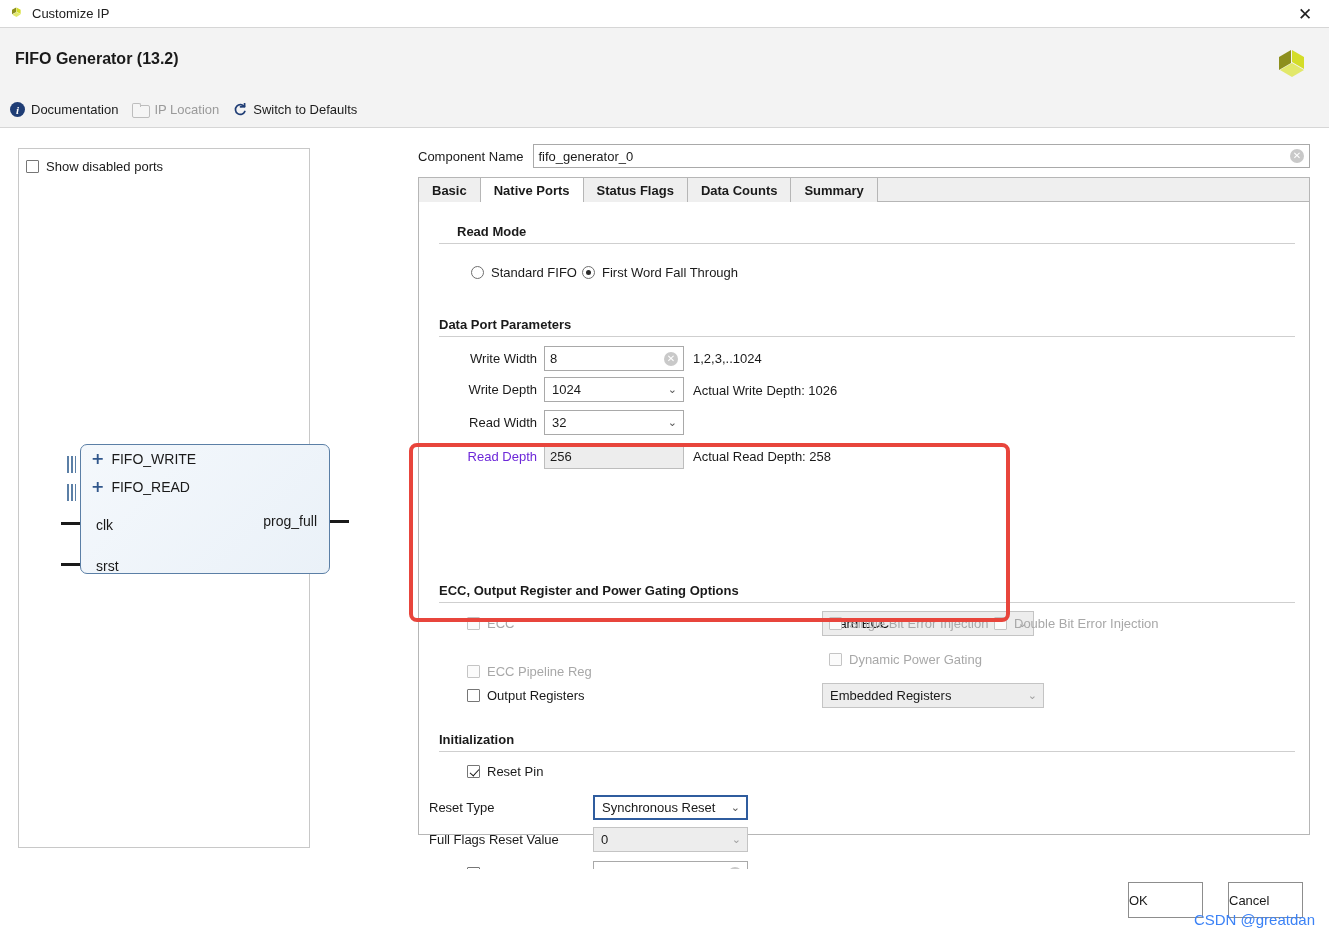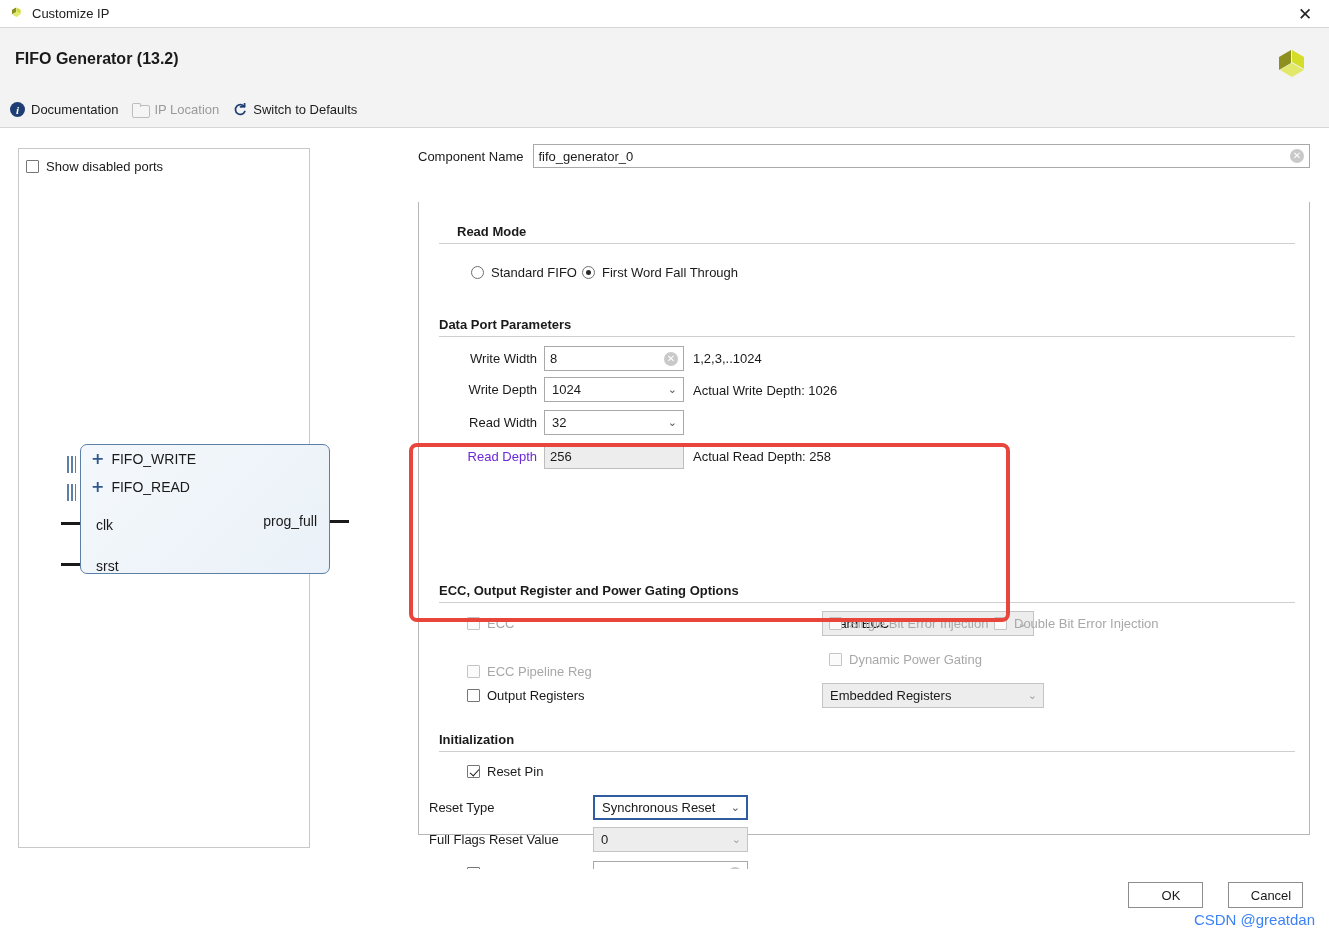--- a/index.html
+++ b/index.html
@@ -345,28 +345,27 @@
 
   
   #footer {
     position: absolute;
     left: 0; top: 869px;
     width: 1329px; height: 61px;
     background: #ffffff;
   }
   .btn {
     position: absolute;
-    width: 75px; height: 26px;
+    width: 75px; height: 36px;
     border: 1px solid #8d8d8d;
     background: #ffffff;
     font-size: 13px;
-    display: flex; align-items: center; justify-content: center;
+    display: flex; align-items: center; 
     cursor: pointer;
     color: #1a1a1a;
-    padding-left: 11px;
   }
   #watermark {
     position: absolute;
     right: 14px; top: 42px;
     font-size: 15px;
     color: #3b82f6;
   }
 </style>
 </head>
 <body>
@@ -448,20 +447,38 @@
   <div id="right-panel">
 
     <div id="comp-name-row">
       <span id="comp-name-label">Component Name</span>
       <div class="txtfield" style="flex:1;">
         <span class="val">fifo_generator_0</span>
         <span class="clear-ic">✕</span>
       </div>
     </div>
 
+    <div id="tabstrip">
+      <div class="tab">
+          <span>Basic</span>
+        </div>
+      <div class="tab active">
+          <span>Native Ports</span>
+        </div>
+      <div class="tab">
+          <span>Status Flags</span>
+        </div>
+      <div class="tab">
+          <span>Data Counts</span>
+        </div>
+      <div class="tab">
+          <span>Summary</span>
+        </div>
+      <div class="tab-filler"></div>
+    </div>
 
     <div id="tabpanel">
 
       <div class="section-head" style="left:38px; top:22px;">Read Mode</div>
       <div class="section-rule" style="left:20px; top:41px; width:856px;"></div>
 
       <div class="cbrow" style="left:52px; top:63px;">
         <span class="rb"></span>
         <span>Standard FIFO</span>
       </div>

